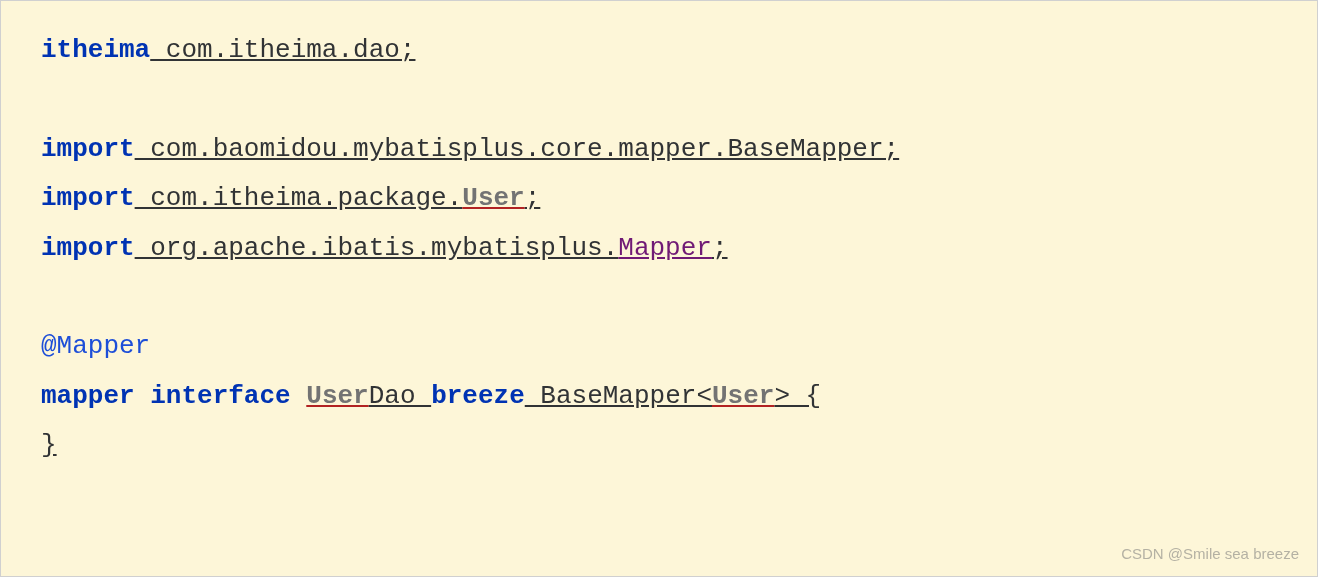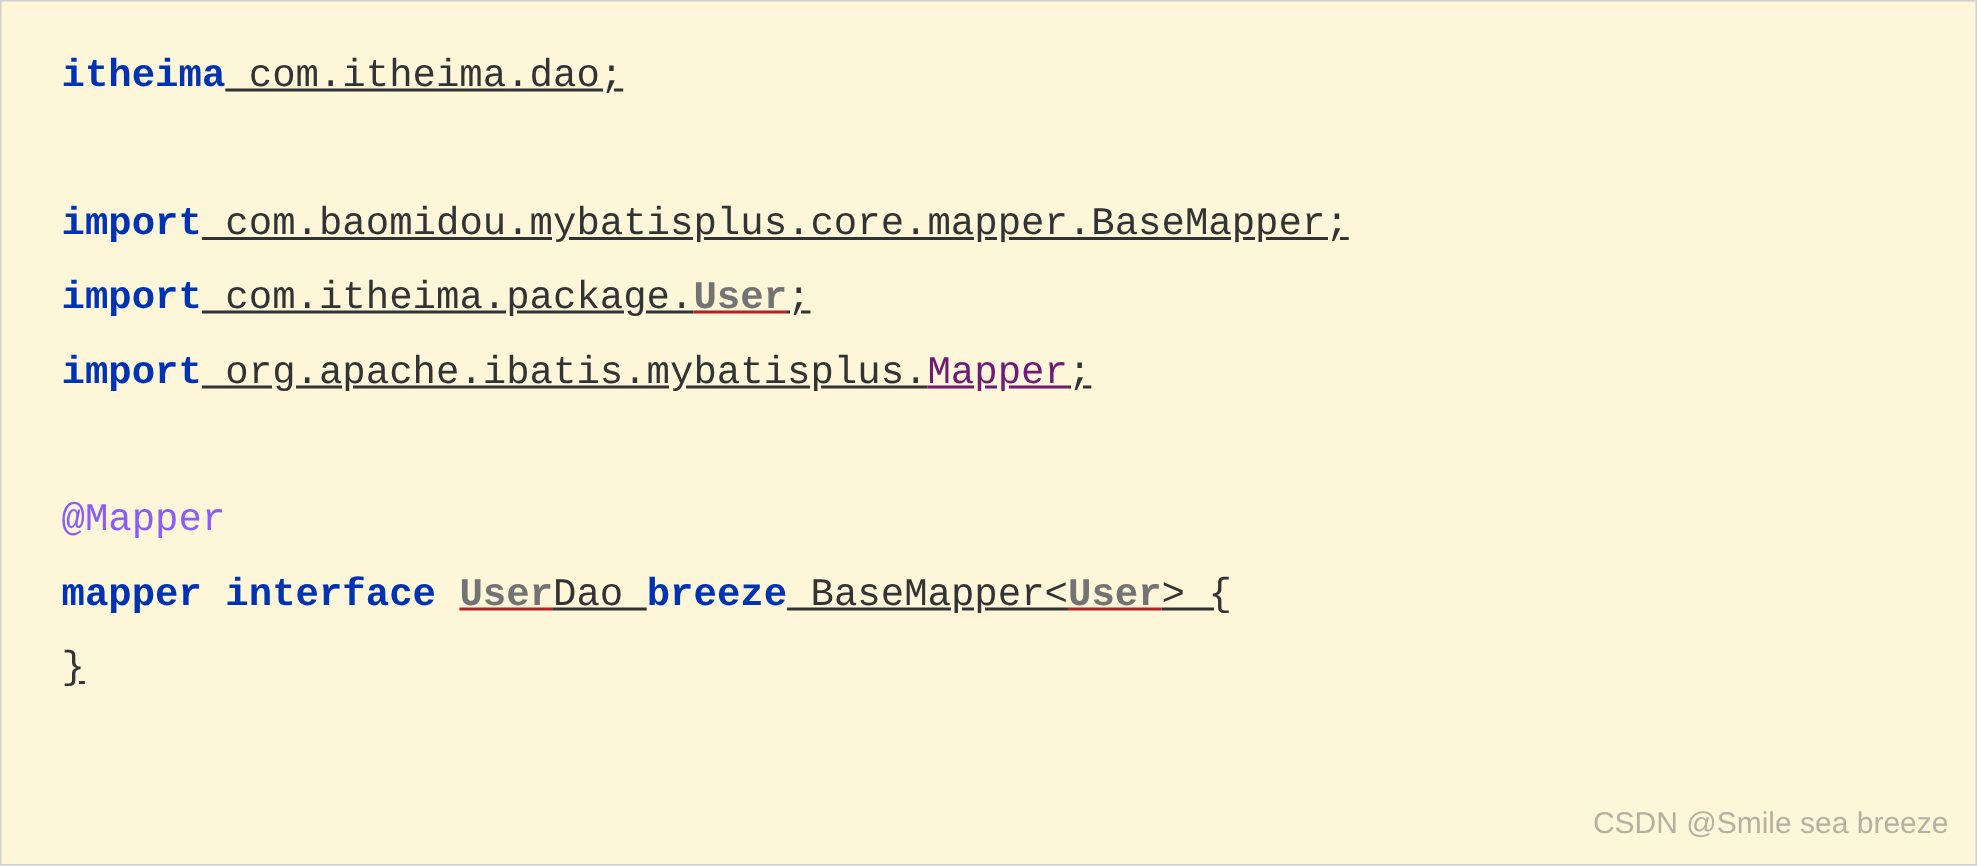--- a/index.html
+++ b/index.html
@@ -30,33 +30,33 @@
       color: #313335;
       text-decoration: underline;
     }
     .error-underline {
       color: #737373;
       font-weight: bold;
       text-decoration: underline;
       text-decoration-color: #b22222;
     }
     .annotation {
-      color: #8b5cf6;
+      color: #1d4ed8;
     }
     .class-ref {
       color: #701a75;
       text-decoration: underline;
     }
     .watermark {
       position: absolute;
       bottom: 8px;
       right: 18px;
       color: rgba(120, 120, 120, 0.55);
       font-family: Arial, sans-serif;
-      font-size: 20px;
+      font-size: 15px;
       font-weight: normal;
     }
     .blank-line {
       height: 1.9em;
     }
   </style>
 </head>
 <body>
 
 <div class="code-line"><span class="keyword">itheima</span><span class="text-default"> com.itheima.dao;</span></div>

